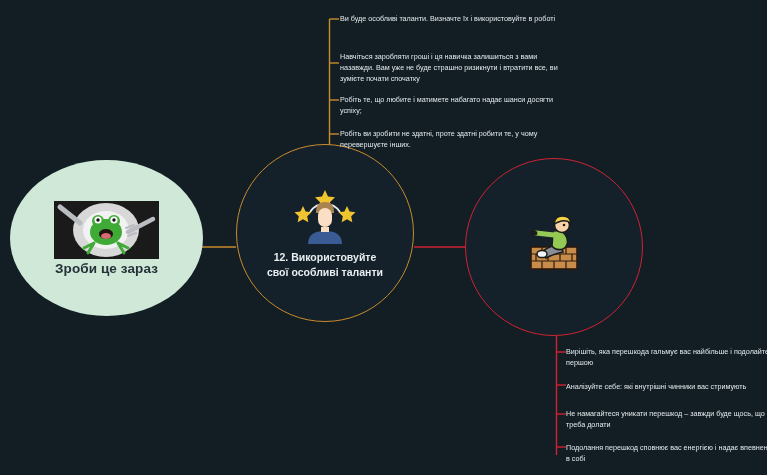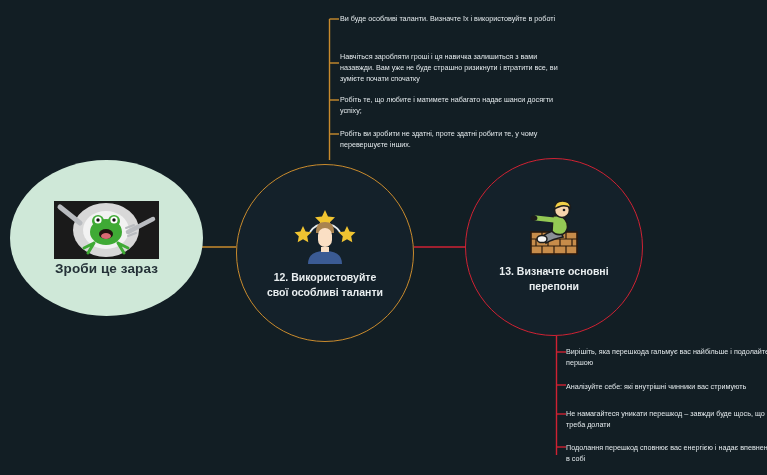--- a/index.html
+++ b/index.html
@@ -31,21 +31,21 @@
 
   
   .node-circle {
     position:absolute;
     width:178px; height:178px;
     border-radius:50%;
     background:#14212a;
     display:flex; flex-direction:column;
     align-items:center; justify-content:center;
   }
-  #node-talents { left:236px; top:164px; border:1.4px solid #c98b2d; }
+  #node-talents { left:236px; top:144px; border:1.4px solid #c98b2d; }
   #node-obstacles{ left:465px; top:158px; border:1.4px solid #cf2233; }
   .circle-icon { width:62px; height:58px; margin-bottom:6px; }
   .circle-label {
     font-size:10.5px; font-weight:600; color:#e9eef0;
     text-align:center; line-height:1.45; width:120px;
   }
 
   
   .branch-text {
     position:absolute;
@@ -143,21 +143,20 @@
     <path d="M30 16 q11-2 14 7 q2 8 -4 11 q-7 2 -11-3 z" fill="#94c954" stroke="#1c1c1c" stroke-width="1.6"></path>
 
     <path d="M31 20 L13 18" stroke="#94c954" stroke-width="5" stroke-linecap="round"></path>
     <path d="M31 20 L13 18" stroke="#1c1c1c" stroke-width="1.3" fill="none" opacity="0"></path>
     <ellipse cx="11" cy="18" rx="3.4" ry="2.6" fill="#1c1c1c"></ellipse>
 
     <circle cx="39" cy="10" r="7.5" fill="#f7d3ab" stroke="#1c1c1c" stroke-width="1.6"></circle>
     <path d="M31.5 9 q0-8 8-8 q8 0 8 7 q-4-3 -9-2 q-4 1 -7 3z" fill="#f2d047" stroke="#1c1c1c" stroke-width="1.4"></path>
     <circle cx="41" cy="10" r="1.3" fill="#1c1c1c"></circle>
   </svg>
-  <span class="circle-label">13. Визначте основні перепони</span>
 </div>
 
 <div class="branch-text bt-top" style="top:13px;">Ви  буде особливі таланти. Визначте їх і використовуйте в роботі</div>
 <div class="branch-text bt-top" style="top:51px;">Навчіться заробляти гроші і ця навичка залишиться з вами назавжди. Вам уже не буде страшно ризикнути і втратити все, ви зумієте почати спочатку</div>
 <div class="branch-text bt-top" style="top:94px;">Робіть те, що любите і матимете набагато надає шанси досягти успіху;</div>
 <div class="branch-text bt-top" style="top:128px;">Робіть ви зробити не здатні, проте здатні робити те, у чому перевершуєте інших.</div>
 
 <div class="branch-text bt-bottom" style="top:346px;">Вирішіть, яка перешкода гальмує вас найбільше і подолайте її першою</div>
 <div class="branch-text bt-bottom" style="top:381px;">Аналізуйте себе: які внутрішні чинники вас стримують</div>
 <div class="branch-text bt-bottom" style="top:408px;">Не намагайтеся уникати перешкод – завжди буде щось, що треба долати</div>

